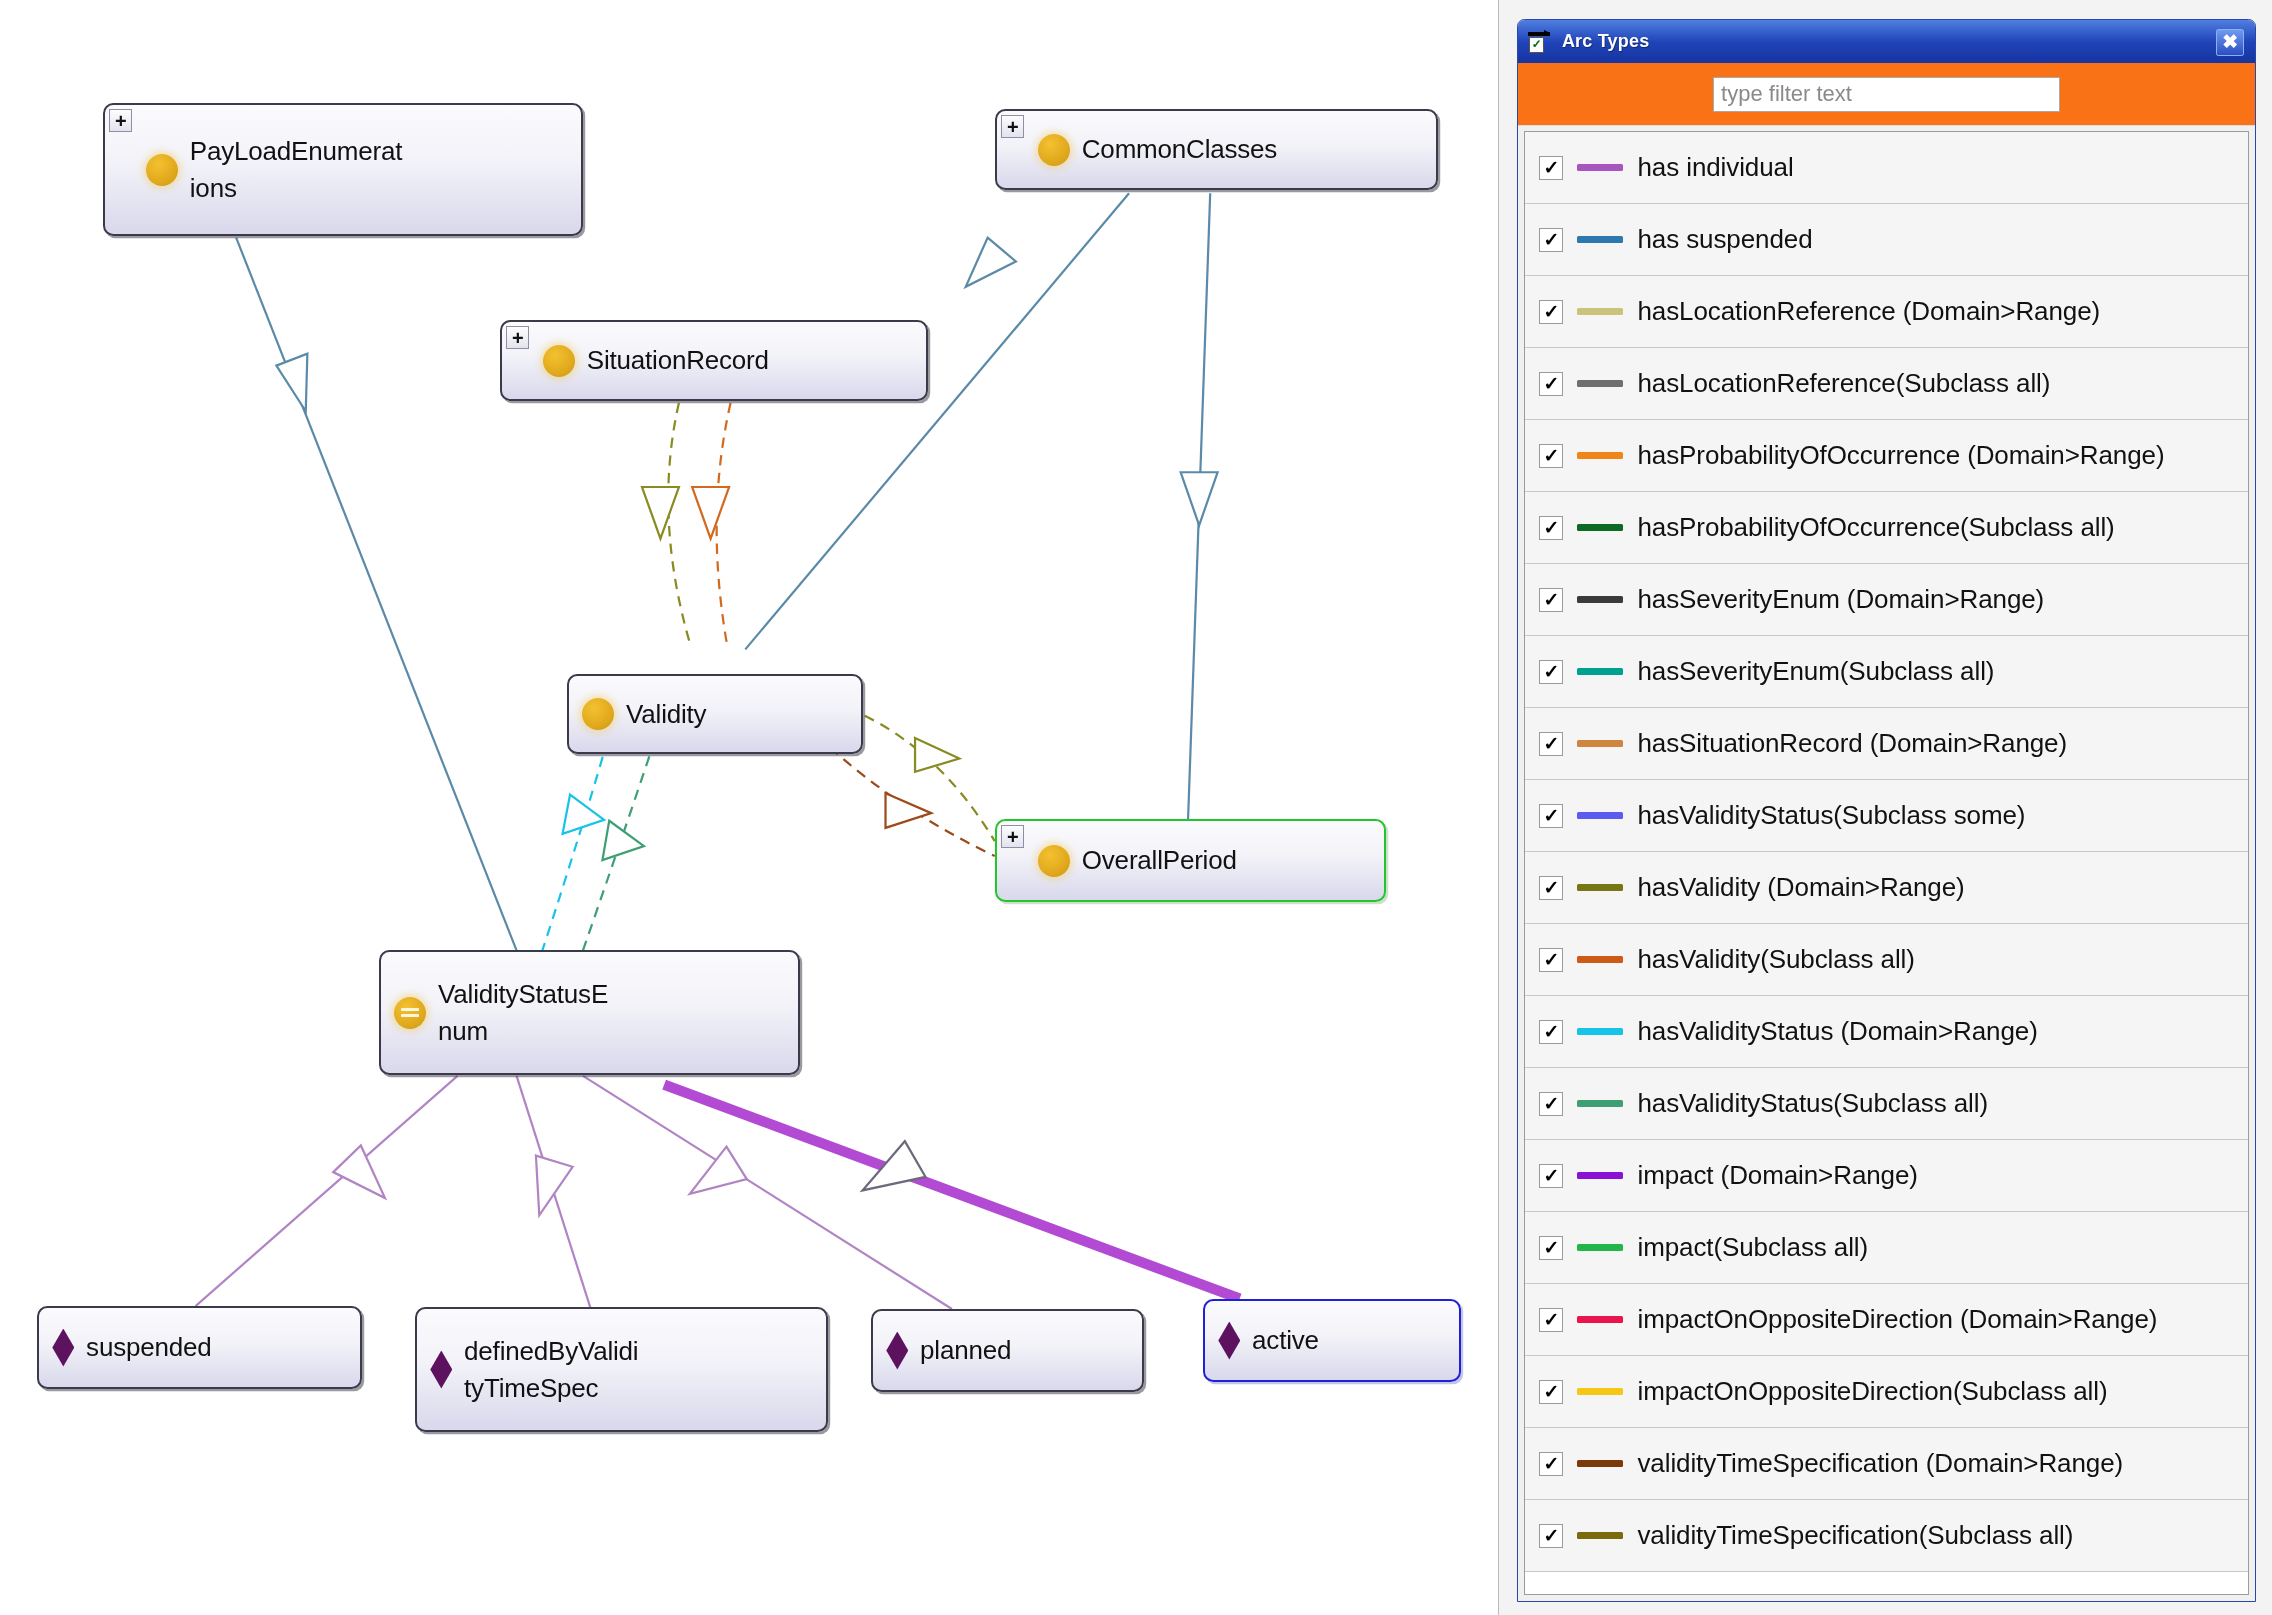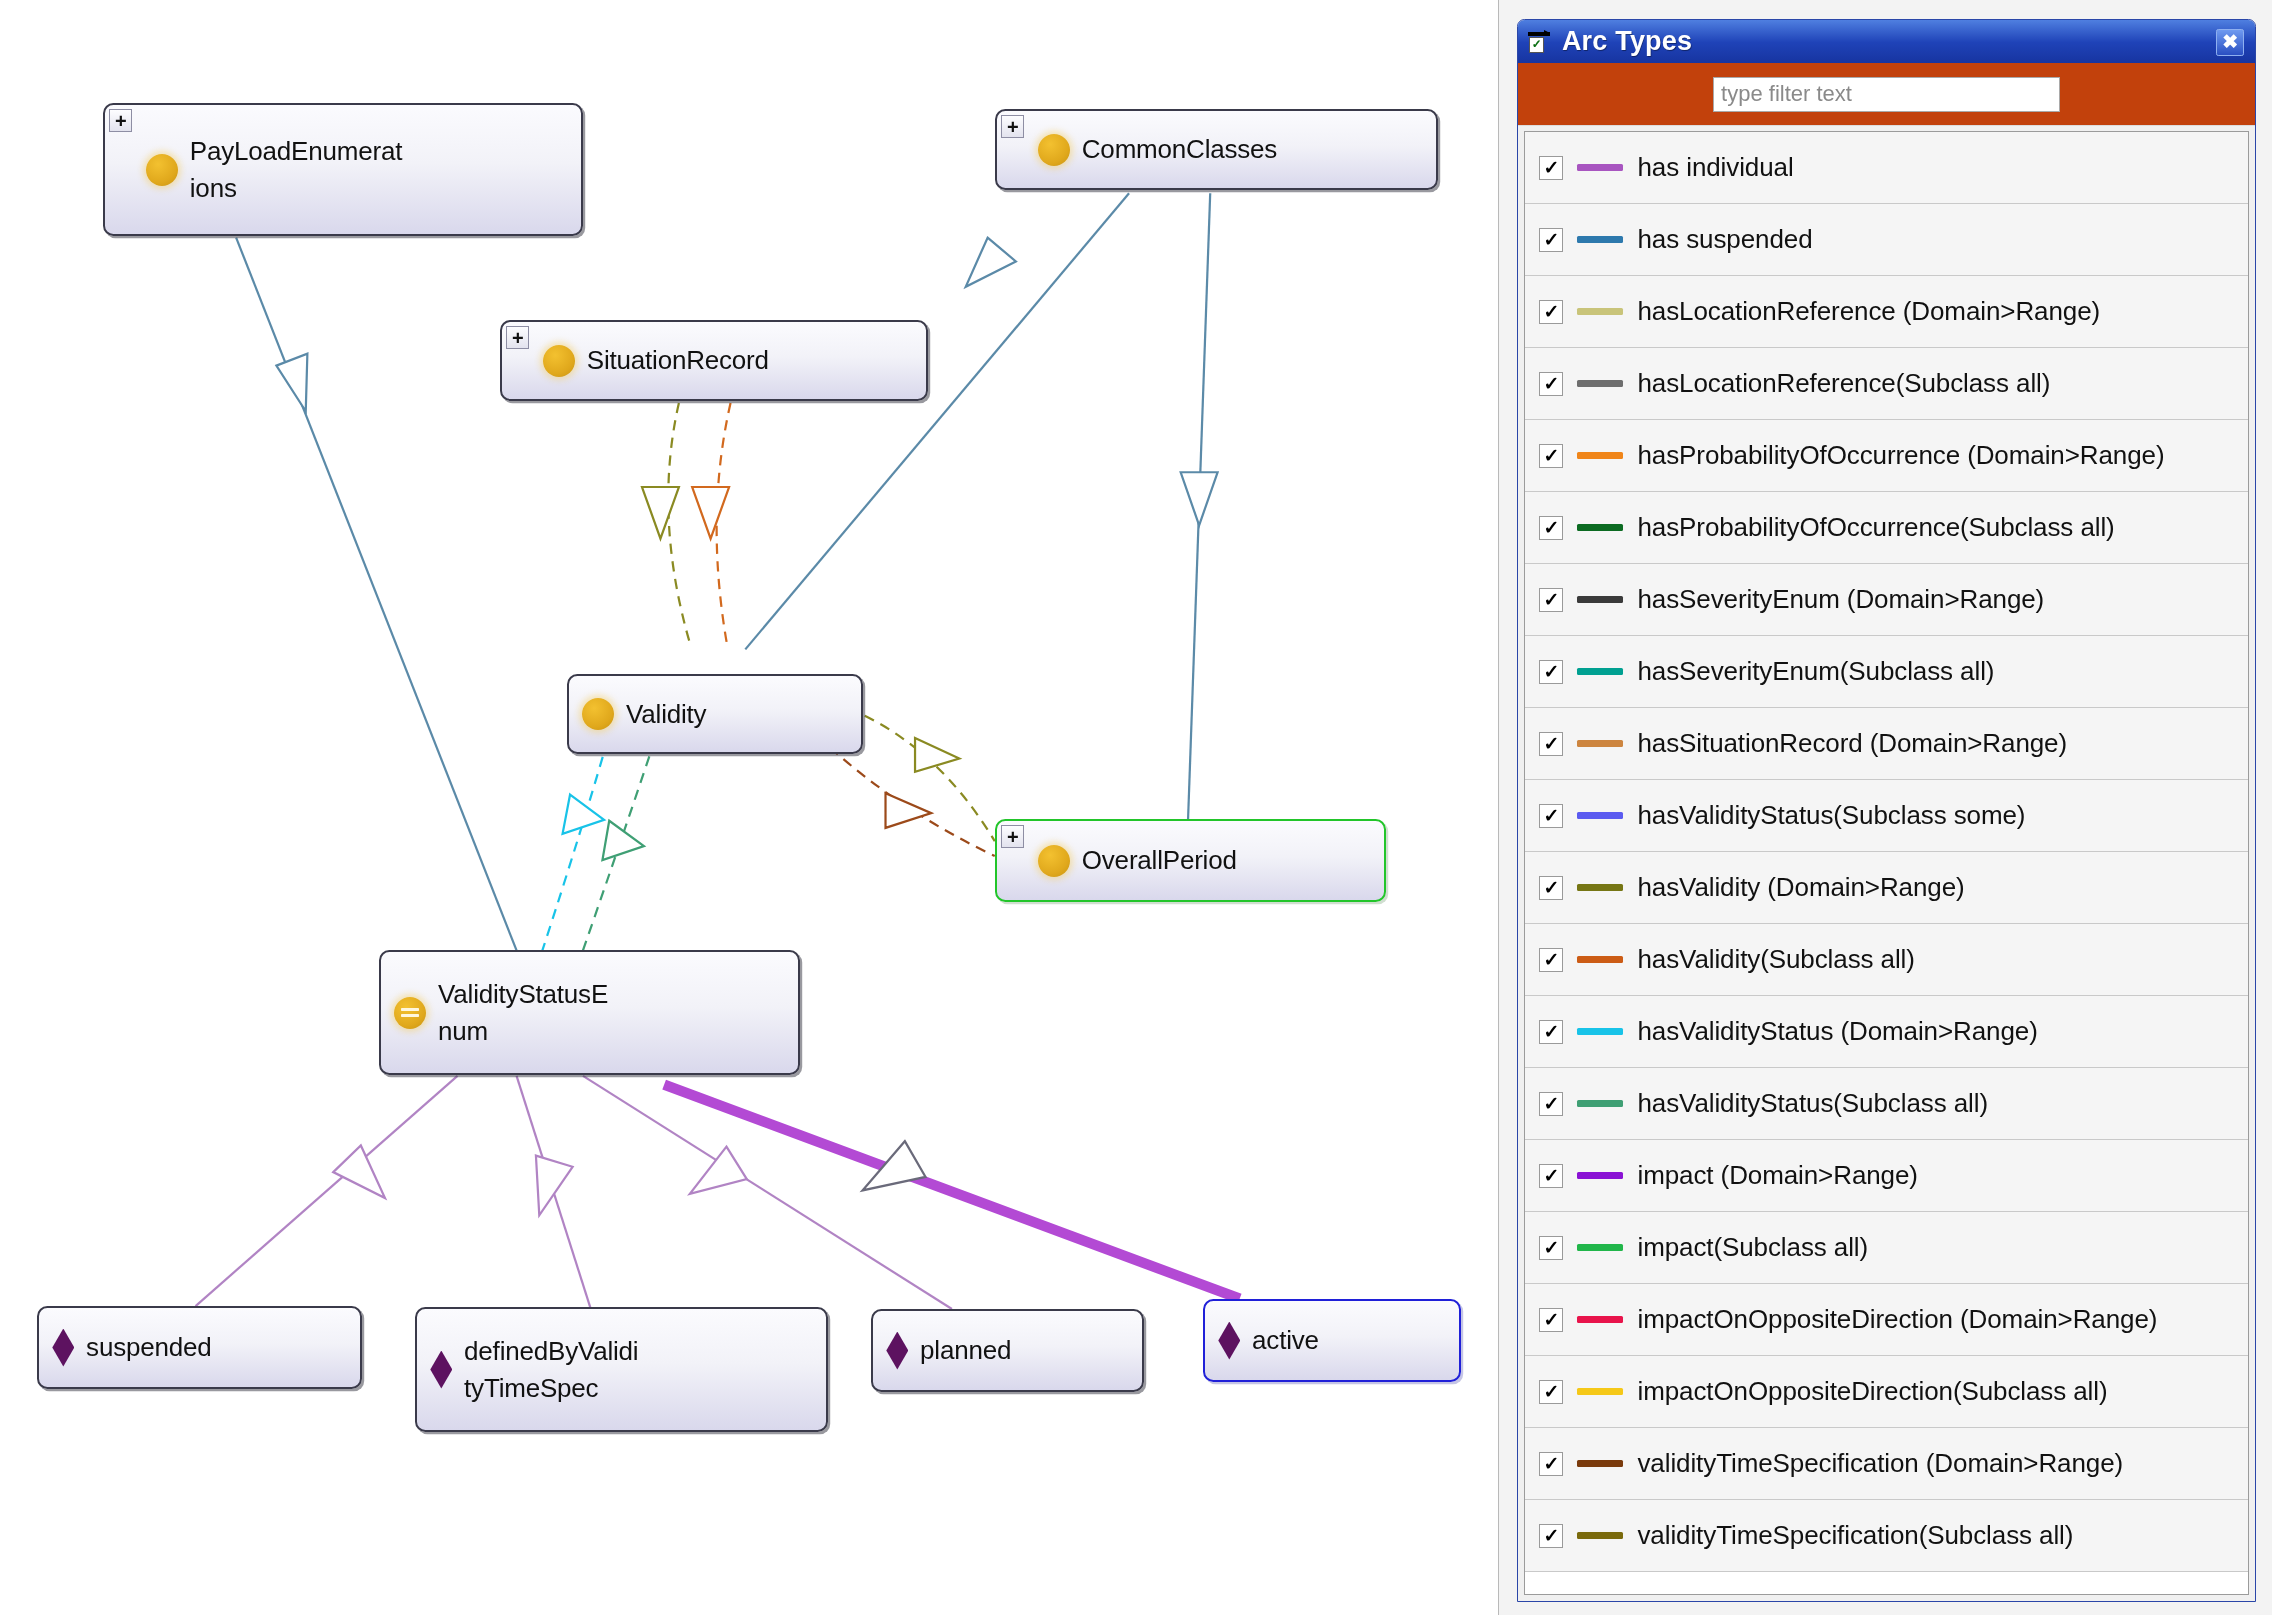--- a/index.html
+++ b/index.html
@@ -88,31 +88,31 @@
   #panel-title .view-icon .arrow{
     position:absolute;left:16px;top:-0.7px;width:0;height:0;
     border-top:3.7px solid transparent;border-bottom:3.7px solid transparent;border-left:6.6px solid #000;
   }
   #panel-title .view-icon .chk{
     position:absolute;left:1.5px;top:6.6px;width:12.5px;height:14px;
     background:#fff;border:0.7px solid #555;
     font-size:11.8px;line-height:12.5px;color:#0a6e12;text-align:center;font-weight:bold;
   }
   #panel-title .ttl{
-    color:#fff;font-size:27px;font-weight:bold;letter-spacing:0.2px;
+    color:#fff;font-size:18px;font-weight:bold;letter-spacing:0.2px;
     text-shadow:0.7px 0.7px 0.7px rgba(0,0,0,.4);
   }
   #panel-close{
     position:absolute;right:10.3px;top:8.9px;width:26.6px;height:25px;
     background:linear-gradient(to bottom,#6f9af0,#2a4fc2);
     border:0.7px solid #8fb0f0;border-radius:2.2px;
     color:#fff;font-size:19px;font-weight:bold;line-height:23.6px;text-align:center;
   }
   #filter-row{
-    height:62px;background:#c2410c;display:flex;align-items:center;justify-content:center;
+    height:62px;background:#f97316;display:flex;align-items:center;justify-content:center;
     border-bottom:0.7px solid #dcdcdc;
   }
   #filter-input{
     width:347px;height:35px;background:#fff;border:0.7px solid #a9a9a9;
     display:flex;align-items:center;padding:0 7.4px;box-sizing:border-box;
     font-size:22px;color:#8a8a8a;
   }
   #list-wrap{
     position:absolute;left:5.9px;top:111px;right:5.9px;bottom:5.9px;
     border:0.7px solid #9b9b9b;background:#fff;overflow:hidden;

